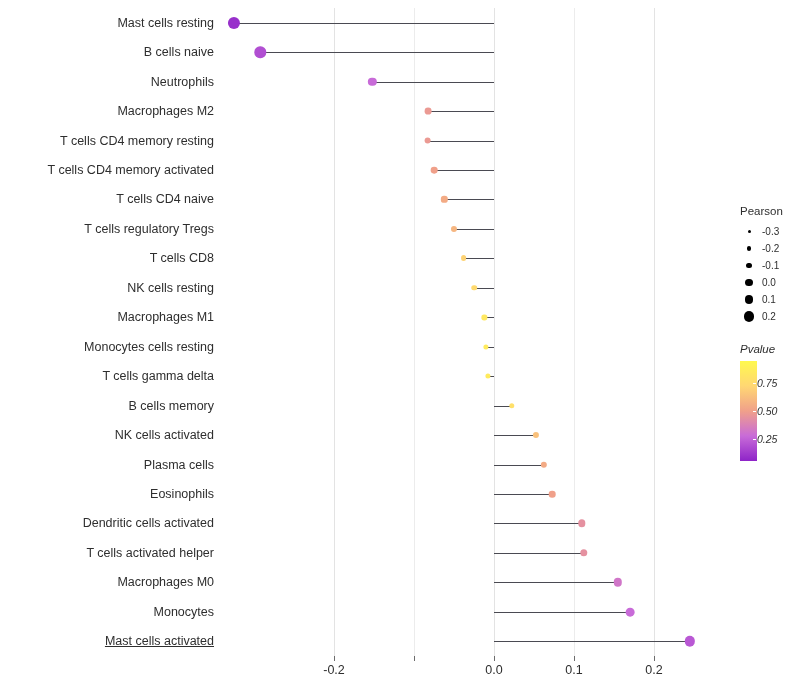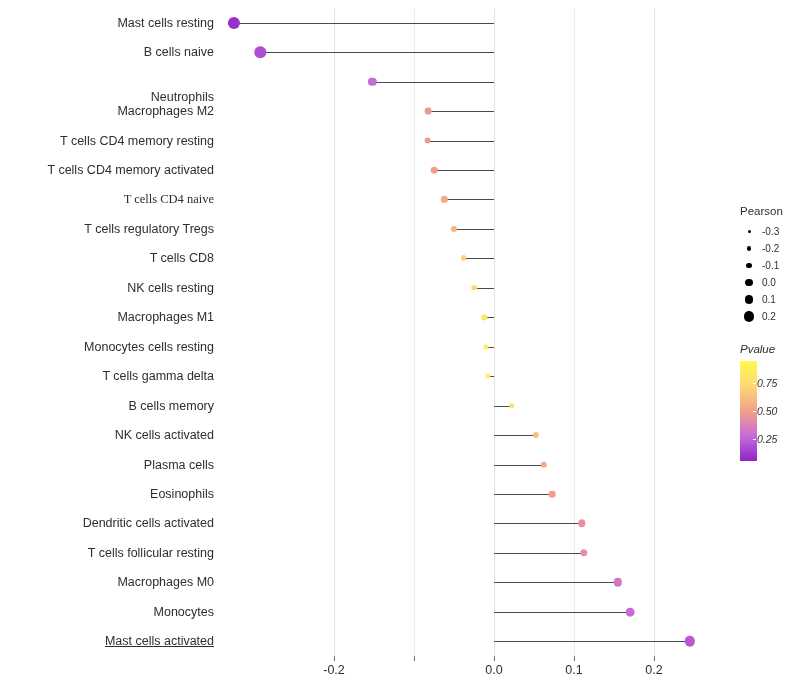--- a/index.html
+++ b/index.html
@@ -170,37 +170,37 @@
   }
 </style>
 </head>
 <body>
 
 <div id="root">
 
   <div id="y-axis">
       <div class="ylabel" style="top: 7.72727px;">Mast cells resting</div>
       <div class="ylabel" style="top: 37.1818px;">B cells naive</div>
-      <div class="ylabel" style="top: 82px;">Neutrophils</div>
+      <div class="ylabel" style="top: 67px;">Neutrophils</div>
       <div class="ylabel" style="top: 96.0909px;">Macrophages M2</div>
       <div class="ylabel" style="top: 125.545px;">T cells CD4 memory resting</div>
       <div class="ylabel" style="top: 155px;">T cells CD4 memory activated</div>
-      <div class="ylabel" style="top: 184.455px; font-family: Liberation Serif, serif;">T cells CD4 naive</div>
+      <div class="ylabel" style="top: 184.455px;">T cells CD4 naive</div>
       <div class="ylabel" style="top: 213.909px;">T cells regulatory  Tregs</div>
       <div class="ylabel" style="top: 243.364px;">T cells CD8</div>
       <div class="ylabel" style="top: 272.818px;">NK cells resting</div>
       <div class="ylabel" style="top: 302.273px;">Macrophages M1</div>
       <div class="ylabel" style="top: 331.727px;">Monocytes cells resting</div>
       <div class="ylabel" style="top: 361.182px; text-align: center;">T cells gamma delta</div>
       <div class="ylabel" style="top: 390.636px;">B cells memory</div>
       <div class="ylabel" style="top: 420.091px;">NK cells activated</div>
       <div class="ylabel" style="top: 449.545px;">Plasma cells</div>
       <div class="ylabel" style="top: 479px;">Eosinophils</div>
       <div class="ylabel" style="top: 508.455px;">Dendritic cells activated</div>
-      <div class="ylabel" style="top: 537.909px;">T cells follicular resting</div>
+      <div class="ylabel" style="top: 537.909px;">T cells activated helper</div>
       <div class="ylabel" style="top: 567.364px;">Macrophages M0</div>
       <div class="ylabel" style="top: 596.818px;">Monocytes</div>
       <div class="ylabel" style="top: 626.273px; text-decoration: underline;">Mast cells activated</div>
     </div>
 
   <div id="panel">
     <div id="plot-area">
         <div class="gridline-v major" style="left: 112px;"></div>
         <div class="gridline-v" style="left: 192px;"></div>
         <div class="gridline-v major" style="left: 272px;"></div>

